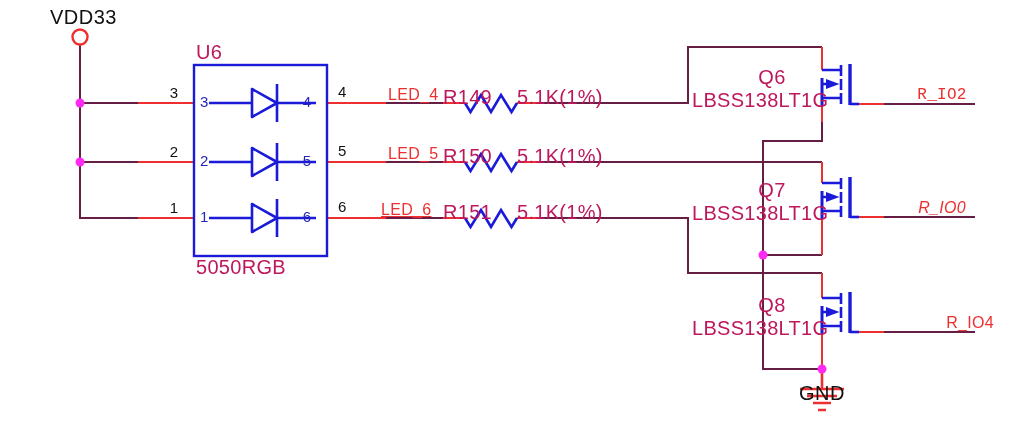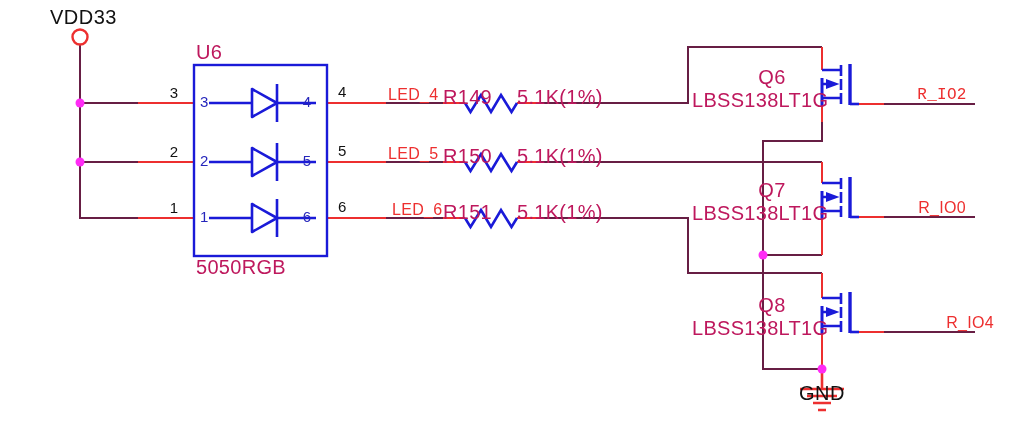--- a/index.html
+++ b/index.html
@@ -155,33 +155,33 @@
 
   <span class="t bluesm" style="left:200px;top:94px;">3</span>
   <span class="t bluesm" style="left:200px;top:153px;">2</span>
   <span class="t bluesm" style="left:200px;top:209px;">1</span>
   <span class="t bluesm ra" style="left:297px;top:94px;width:20px;">4</span>
   <span class="t bluesm ra" style="left:297px;top:153px;width:20px;">5</span>
   <span class="t bluesm ra" style="left:297px;top:209px;width:20px;">6</span>
 
   <span class="t red" style="left:388px;top:87px;">LED_4</span>
   <span class="t red" style="left:388px;top:146px;">LED_5</span>
-  <span class="t red" style="left:392px;top:202px;">LED_6</span>
+  <span class="t red" style="left:381px;top:202px;text-decoration:underline;">LED_6</span>
 
   <span class="t blue" style="left:443px;top:87px;">R149</span>
   <span class="t blue" style="left:443px;top:146px;text-align:center;">R150</span>
   <span class="t blue" style="left:443px;top:202px;">R151</span>
   <span class="t blue" style="left:517px;top:87px;">5.1K(1%)</span>
   <span class="t blue" style="left:517px;top:146px;">5.1K(1%)</span>
   <span class="t blue" style="left:517px;top:202px;">5.1K(1%)</span>
 
   <span class="t blue ra" style="left:732px;top:67px;width:80px;">Q6</span>
   <span class="t blue ra" style="left:692px;top:90px;width:120px;">LBSS138LT1G</span>
   <span class="t blue ra" style="left:732px;top:180px;width:80px;">Q7</span>
   <span class="t blue ra" style="left:692px;top:203px;width:120px;">LBSS138LT1G</span>
   <span class="t blue ra" style="left:732px;top:295px;width:80px;">Q8</span>
   <span class="t blue ra" style="left:692px;top:318px;width:120px;">LBSS138LT1G</span>
 
   <span class="t red ra" style="left:912px;top:87px;width:60px;font-family:Liberation Mono, monospace;">R_IO2</span>
-  <span class="t red ra" style="left:912px;top:200px;width:60px;">R_IO0</span>
+  <span class="t red ra" style="left:912px;top:200px;width:60px;font-style:italic;">R_IO0</span>
   <span class="t red ra" style="left:940px;top:315px;width:60px;">R_IO4</span>
 
 </div>
 
 </body></html>

